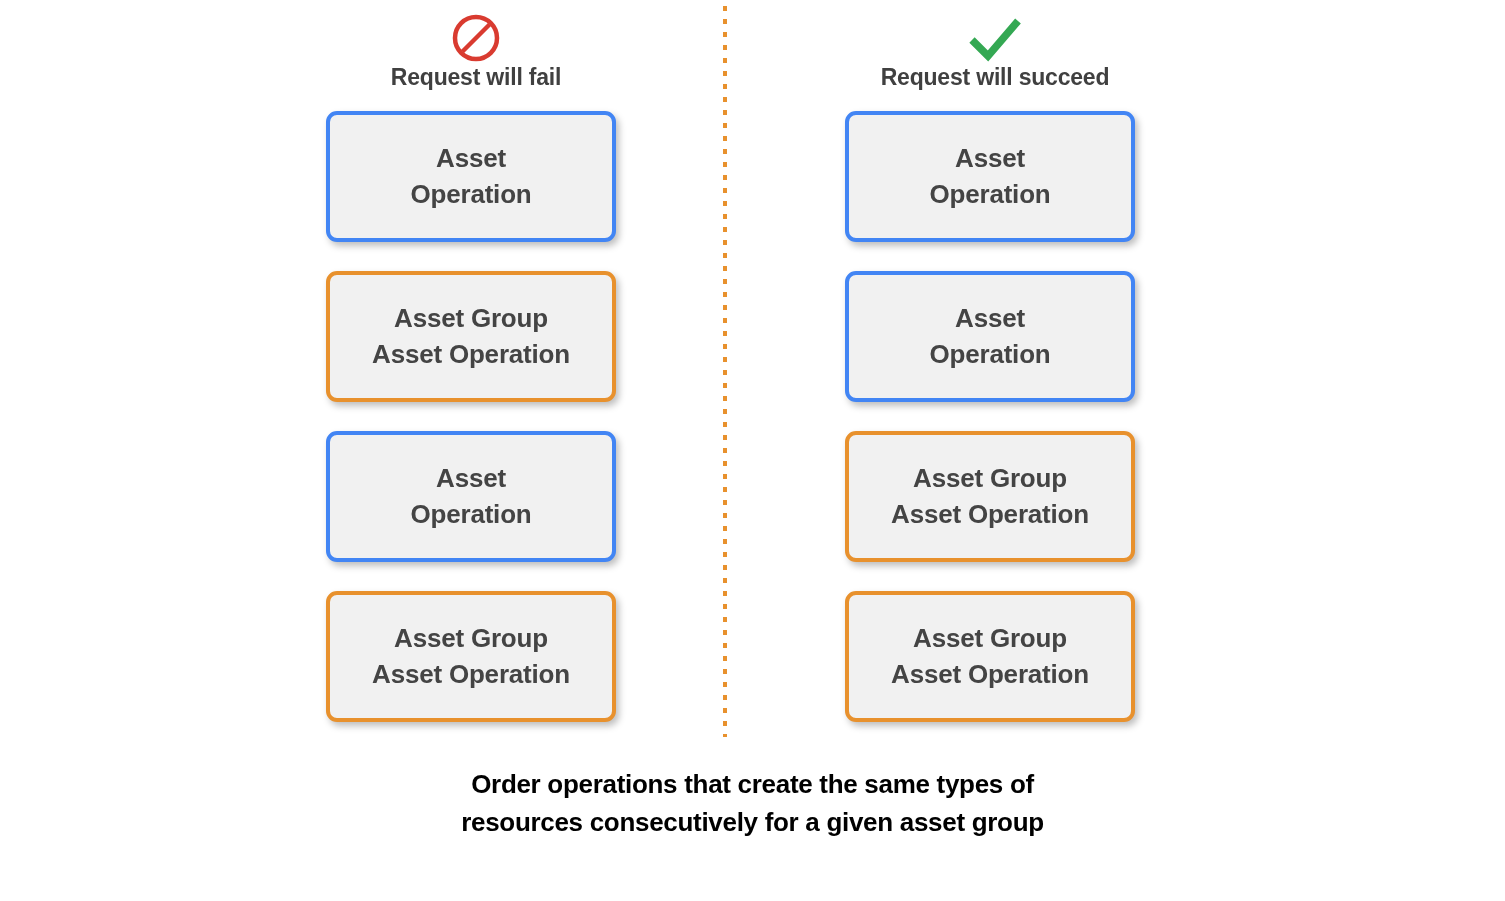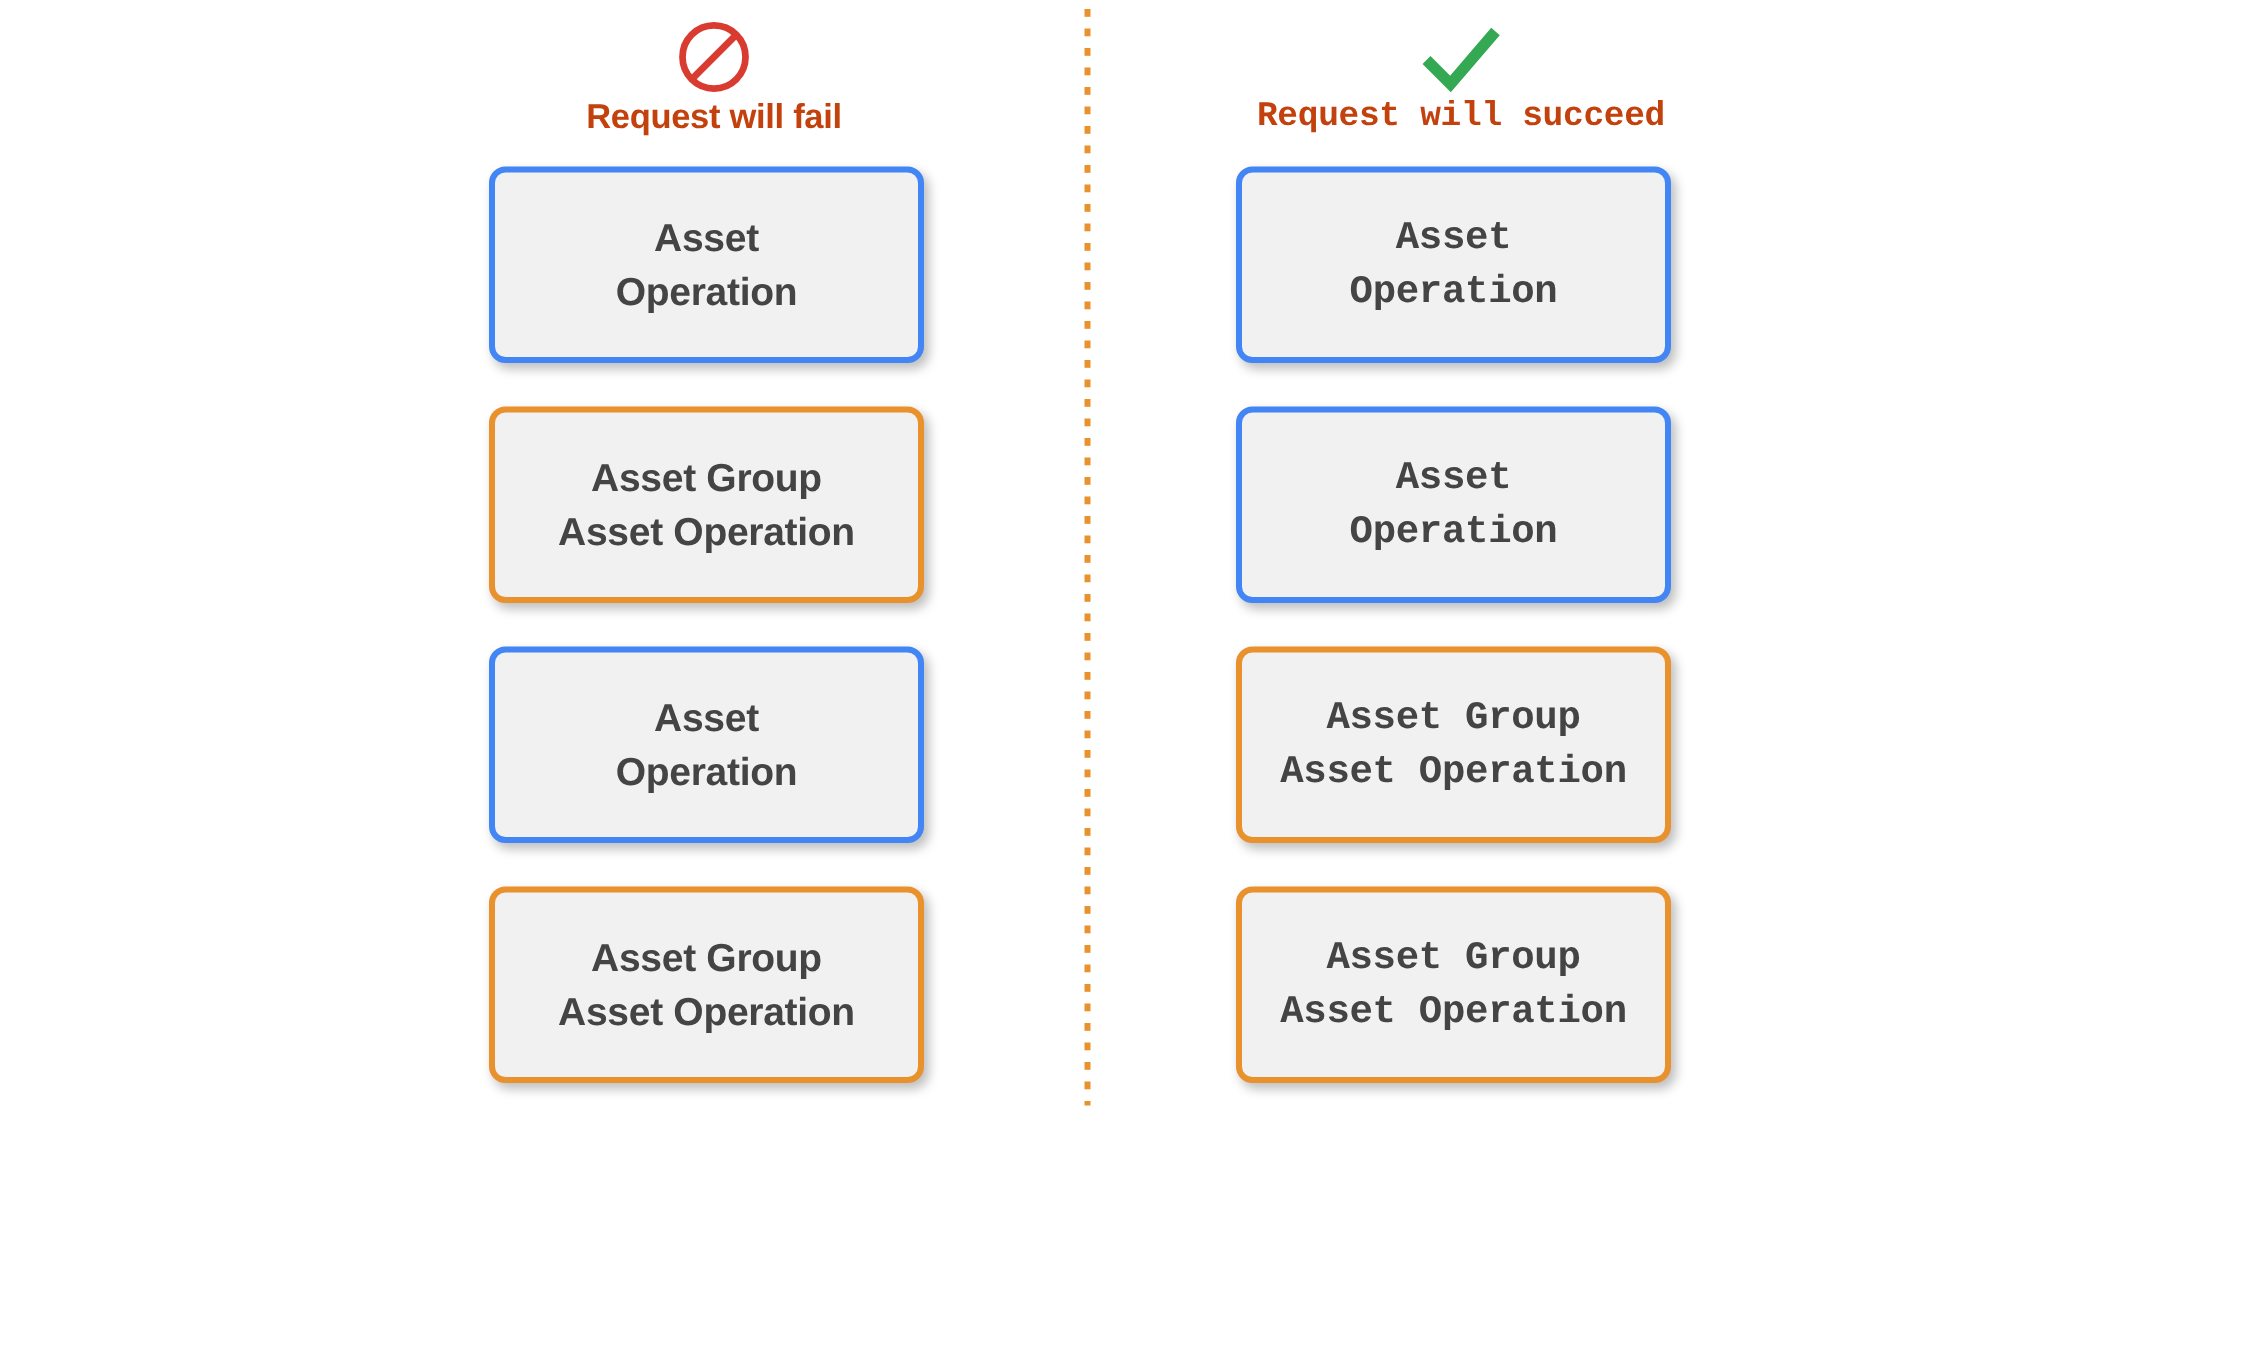--- a/index.html
+++ b/index.html
@@ -43,41 +43,41 @@
     top: 0;
     width: 1505px;
     height: 760px;
   }
   .column {
     position: absolute;
     top: 12px;
     width: 300px;
   }
   .column.left  { left: 326px; }
-  .column.right { left: 824px; font-family: Liberation Mono, monospace; }
+  .column.right { left: 845px; }
 
   
   .col-header {
     height: 88px;
     display: flex;
     flex-direction: column;
     align-items: center;
     justify-content: flex-start;
   }
   .status-icon {
     height: 52px;
     display: flex;
     align-items: center;
     justify-content: center;
     margin-bottom: 2px;
   }
   .col-header-label {
     font-size: 23px;
     font-weight: bold;
-    color: #c2410c;
+    color: #404040;
     letter-spacing: -0.2px;
     line-height: 1;
     white-space: nowrap;
   }
 
   
   .box-stack {
     display: flex;
     flex-direction: column;
     gap: 29px;
@@ -188,14 +188,16 @@
         </div>
         <div class="box accent-orange">
           <div class="box-label">Asset Group
 Asset Operation</div>
         </div>
       </div>
     </div>
 
   </div>
 
+  <div class="caption">Order operations that create the same types of
+resources consecutively for a given asset group</div>
 
 </div>
 
 </body></html>

